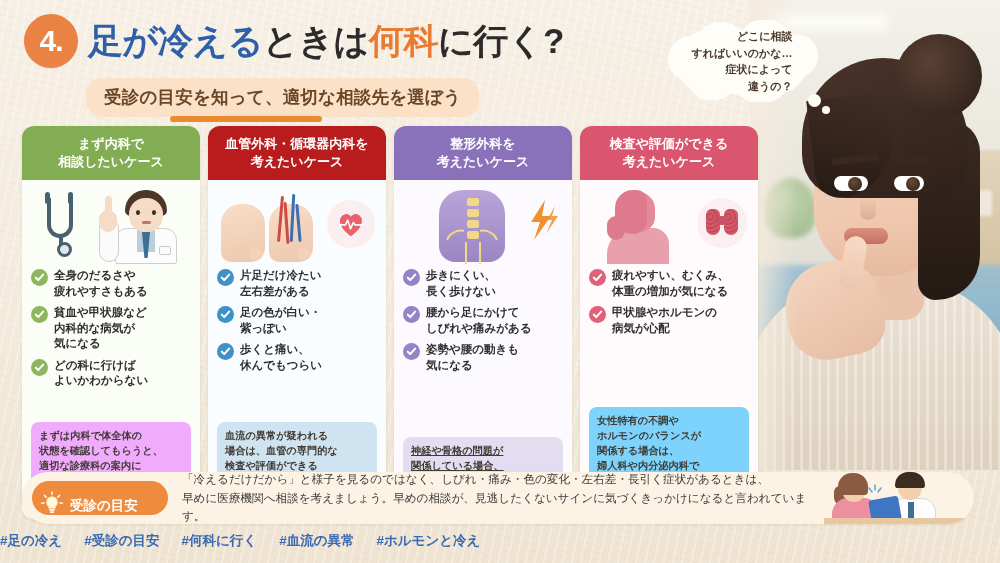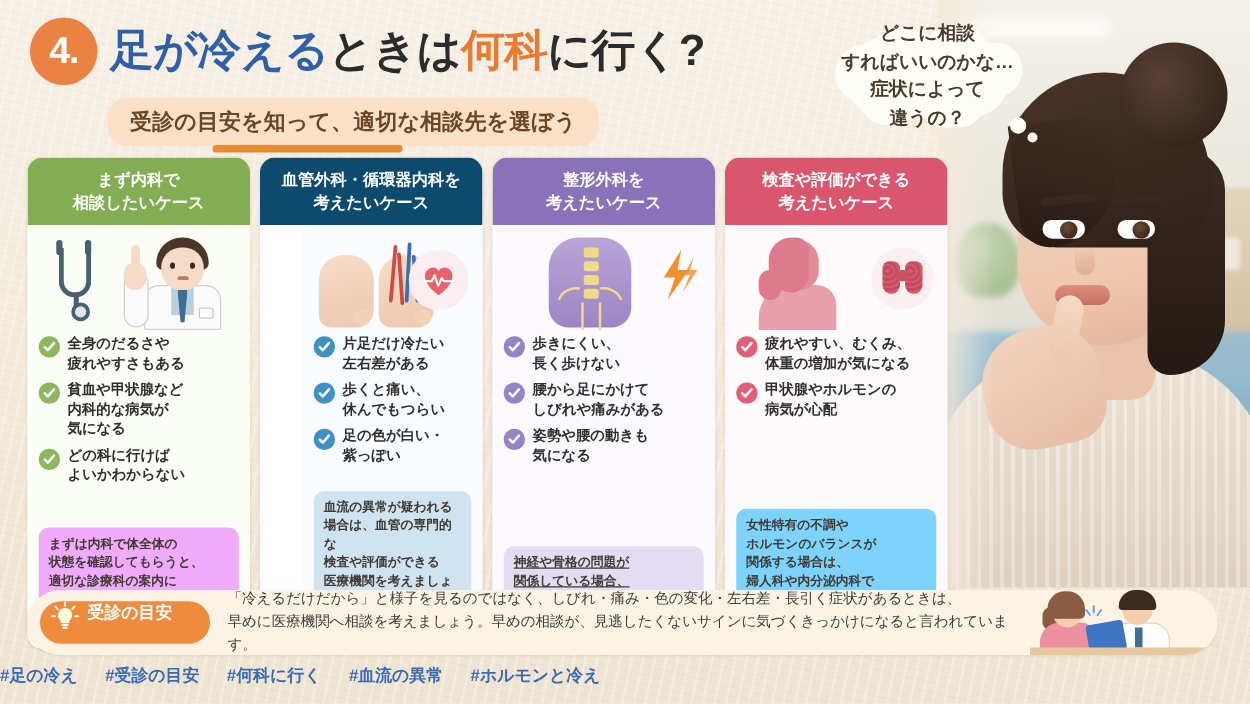--- a/index.html
+++ b/index.html
@@ -199,22 +199,22 @@
     position: absolute; left: 84px; bottom: -5px;
     width: 152px; height: 6px; border-radius: 4px;
     background: #e98b2e;
   }
 
   
   .bubble {
     position: absolute; left: 662px; top: 20px;
     width: 160px; height: 82px;
     display: flex; align-items: center; justify-content: center;
-    text-align: center;
-    color: #4a3a2c; font-size: 15px; font-weight: bold; line-height: 1.5;
+    text-align: right;
+    color: #4a3a2c; font-size: 11px; font-weight: bold; line-height: 1.5;
     z-index: 5;
   }
   .bubble .cloud, .bubble .cloud i {
     position: absolute; background: #fffdf8; border-radius: 50%;
   }
   .bubble .cloud { left: 14px; top: 10px; width: 132px; height: 64px; border-radius: 36px; }
   .bubble .b1 { left: 6px;  top: 16px; width: 46px; height: 46px; }
   .bubble .b2 { left: 34px; top: 2px;  width: 50px; height: 46px; }
   .bubble .b3 { left: 76px; top: 0px;  width: 54px; height: 48px; }
   .bubble .b4 { left: 112px;top: 14px; width: 44px; height: 44px; }
@@ -238,31 +238,31 @@
     box-shadow: 0 1px 3px rgba(120,95,65,.16);
     background: #fff;
   }
   .card-head {
     color: #fff; font-weight: bold; font-size: 13px;
     text-align: center; line-height: 1.35;
     padding: 9px 6px 10px;
     white-space: pre-line;
   }
   .card.c1 .card-head { background: #83ad52; }
-  .card.c2 .card-head { background: #0c4a6e; font-family: Liberation Serif, serif; }
+  .card.c2 .card-head { background: #b91c1c; font-family: Liberation Serif, serif; }
   .card.c3 .card-head { background: #8a72bb; }
   .card.c4 .card-head { background: #d9566e; }
 
   .card-body {
     flex: 1;
     padding: 8px 9px 9px;
     display: flex; flex-direction: column;
   }
   .card.c1 .card-body { background: #fbfdf7; }
-  .card.c2 .card-body { background: #fafdff; margin-left: 34px; }
+  .card.c2 .card-body { background: #fafdff; }
   .card.c3 .card-body { background: #fcfaff; }
   .card.c4 .card-body { background: #fffafb; }
 
   .art {
     height: 76px;
     position: relative;
     margin-bottom: 4px;
   }
 
   .bullets { display: flex; flex-direction: column; gap: 6px; }
@@ -396,21 +396,21 @@
     display: flex; align-items: center;
     padding-left: 10px;
     box-shadow: 0 1px 2px rgba(120,95,65,.12);
     overflow: hidden;
   }
   .pill {
     flex: 0 0 auto;
     height: 34px; min-width: 136px;
     background: #ef8b3d;
     border-radius: 17px;
-    display: flex; align-items: flex-start; gap: 6px;
+    display: flex; align-items: flex-end; gap: 6px;
     padding: 0 14px 0 8px;
     color: #fff; font-weight: bold; font-size: 13.5px;
   }
   .bulb { position: relative; width: 24px; height: 24px; flex: 0 0 auto; }
   .bulb svg { width: 24px; height: 24px; }
   .banner-text {
     flex: 1;
     padding: 0 12px 0 14px;
     font-size: 11.6px; line-height: 1.6; color: #3b3b3b; font-weight: normal;
     white-space: pre-line;
@@ -596,31 +596,31 @@
               </span>
             <span class="b-text">片足だけ冷たい
 左右差がある</span>
           </div>
           <div class="bullet">
             <span class="check">
                 <svg viewBox="0 0 12 12">
                   <path d="M2 6.2 L4.6 8.8 L10 2.8" fill="none" stroke="#fff" stroke-width="2.2" stroke-linecap="round" stroke-linejoin="round"></path>
                 </svg>
               </span>
+            <span class="b-text">足の色が白い・
+紫っぽい</span>
+          </div>
+          <div class="bullet">
+            <span class="check">
+                <svg viewBox="0 0 12 12">
+                  <path d="M2 6.2 L4.6 8.8 L10 2.8" fill="none" stroke="#fff" stroke-width="2.2" stroke-linecap="round" stroke-linejoin="round"></path>
+                </svg>
+              </span>
             <span class="b-text">歩くと痛い、
 休んでもつらい</span>
-          </div>
-          <div class="bullet">
-            <span class="check">
-                <svg viewBox="0 0 12 12">
-                  <path d="M2 6.2 L4.6 8.8 L10 2.8" fill="none" stroke="#fff" stroke-width="2.2" stroke-linecap="round" stroke-linejoin="round"></path>
-                </svg>
-              </span>
-            <span class="b-text">足の色が白い・
-紫っぽい</span>
           </div>
         </div>
         <div class="note">血流の異常が疑われる
 場合は、血管の専門的な
 検査や評価ができる
 医療機関を考えましょう
 と言われています。</div>
       </div>
     </div>
 

